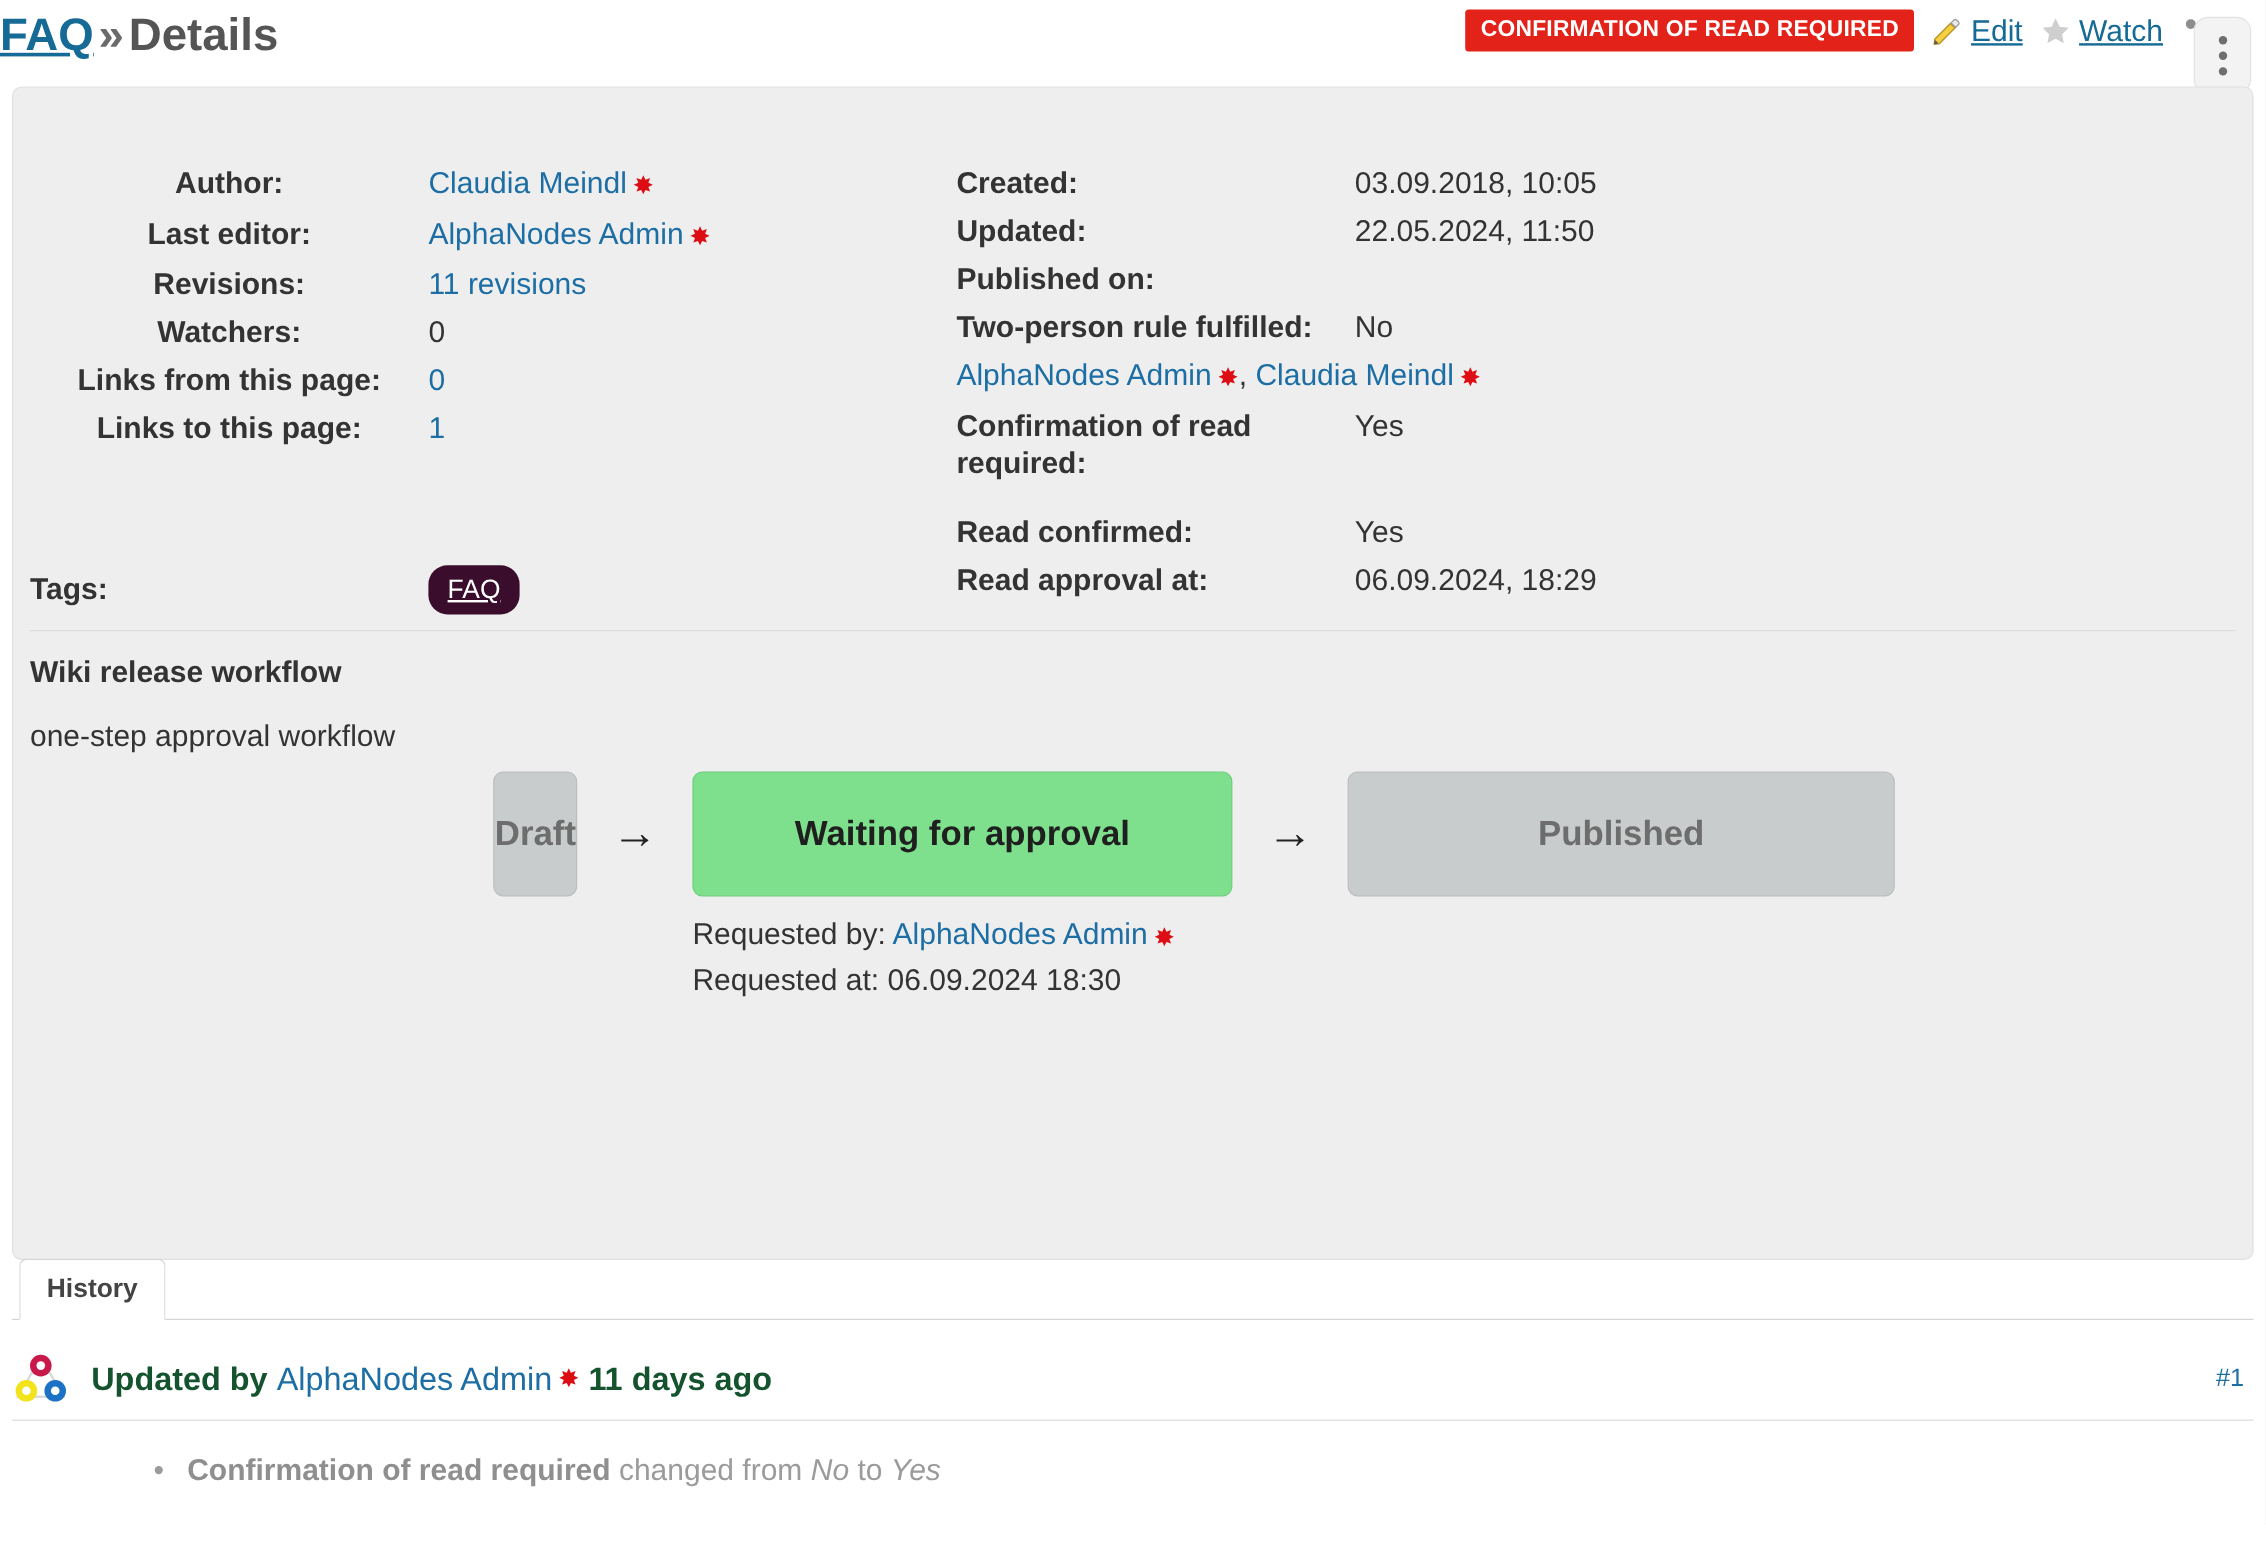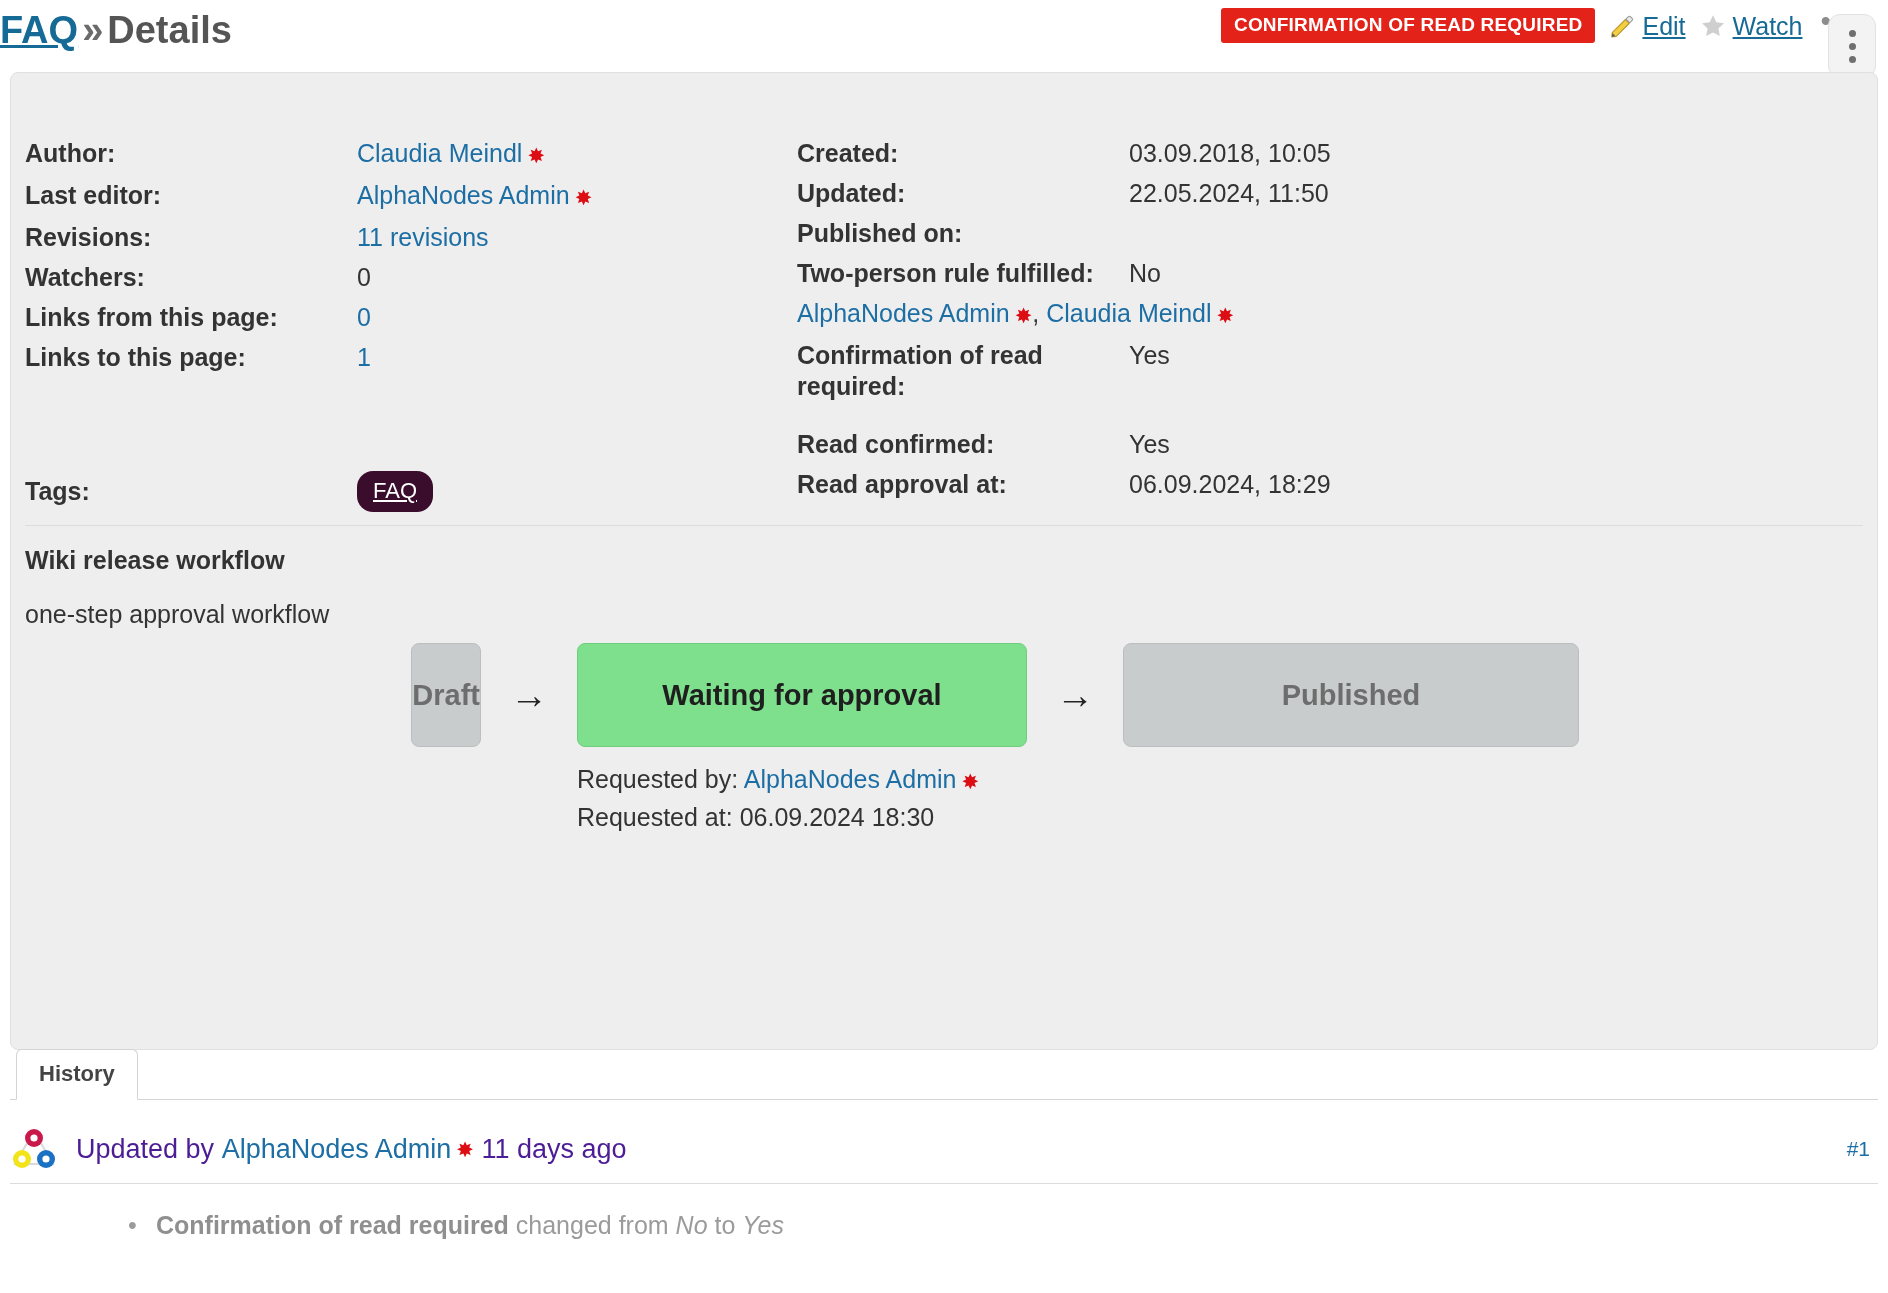--- a/index.html
+++ b/index.html
@@ -75,21 +75,21 @@
   .row{
     display:flex;align-items:flex-start;
     font-size:25px;line-height:40px;
     min-height:40px;
   }
   .lbl{
     font-weight:bold;color:#333333;
     flex:0 0 auto;
   }
   .val{color:#333333;}
-  .col-left .lbl{width:332px;}
+  .col-left .lbl{width:332px;text-align:center;}
   .col-right .lbl{width:332px;}
   a.lnk{color:#1c6ea4;text-decoration:none;}
   .gear{
     color:#dd0d14;font-size:21px;
     margin-left:5px;position:relative;top:1px;
   }
   .wrap2{line-height:31px;padding-top:5px;}
 
   
   .tags-row{
@@ -162,21 +162,21 @@
   
   .history{position:absolute;left:10px;right:10px;top:1125px;}
   .hist-head{
     position:relative;display:flex;align-items:center;
     font-size:27px;line-height:40px;color:#555555;
     padding-bottom:10px;border-bottom:1px solid #dcdcdc;
   }
   .avatar{
     width:48px;height:48px;margin-right:18px;flex:0 0 auto;
   }
-  .hist-head .txt{color:#4c1d95;}
+  .hist-head .txt{color:#14532d;font-weight:bold;}
   .anchor{
     position:absolute;right:8px;top:4px;
     color:#1c6ea4;font-size:21px;text-decoration:none;
   }
   .hist-body{padding:24px 0 0 146px;}
   .hist-li{
     position:relative;font-size:25px;line-height:34px;color:#9b9b9b;
   }
   .hist-li .bullet{
     position:absolute;left:-28px;top:0px;color:#9b9b9b;font-size:25px;

